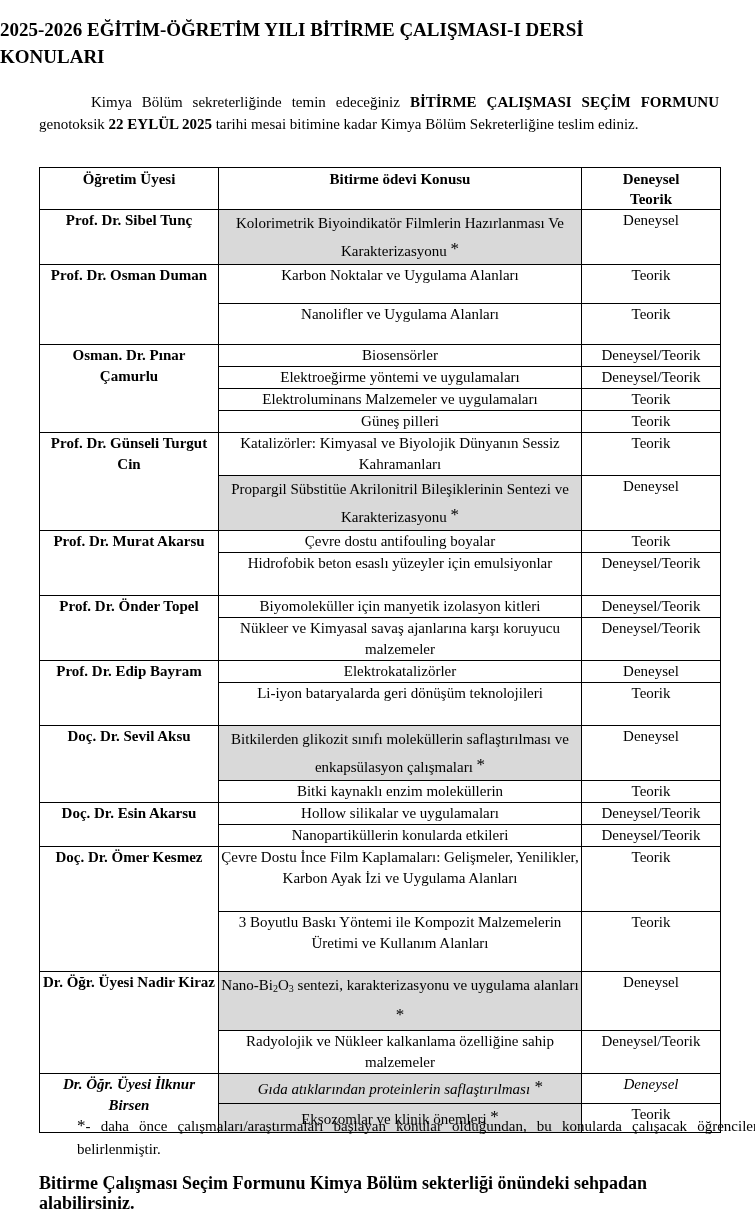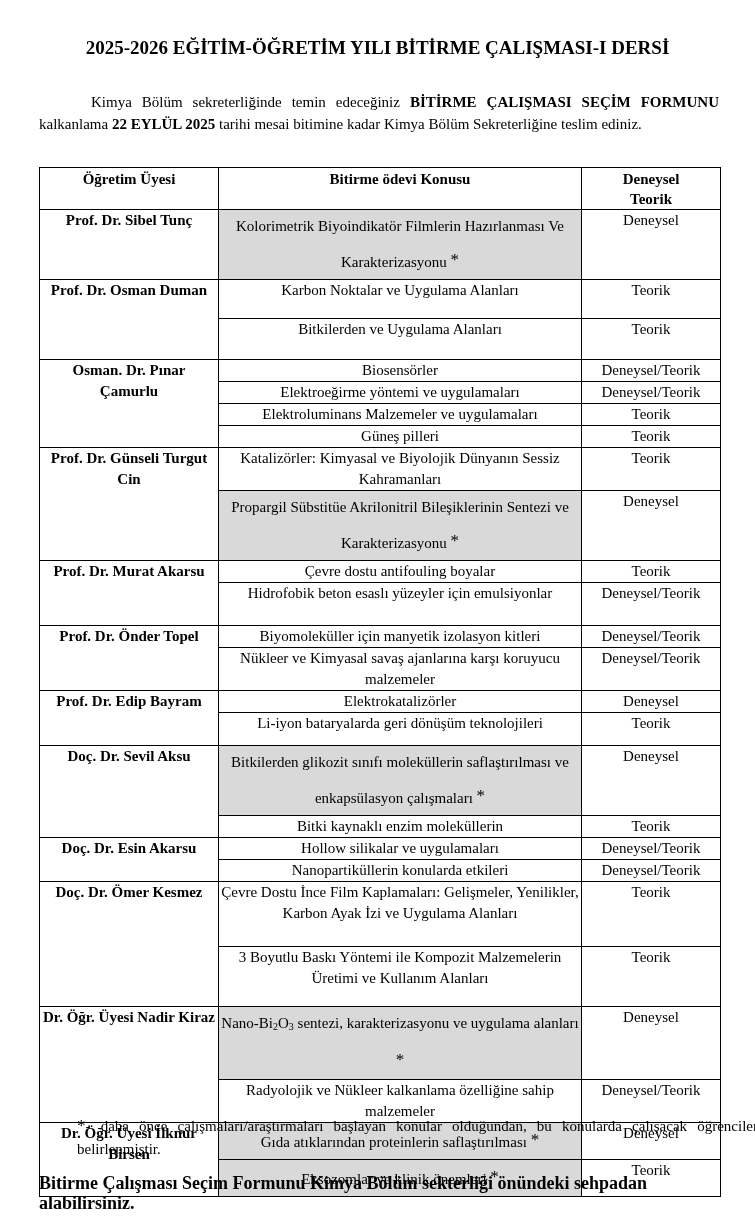--- a/index.html
+++ b/index.html
@@ -1,22 +1,22 @@
 <!DOCTYPE html>
 <html><head>
 <meta charset="utf-8">
 <style>
   html, body { margin: 0; padding: 0; background: #ffffff; }
   body {
     width: 755px; height: 1232px; position: relative; overflow: hidden;
     font-family: "Liberation Serif", "DejaVu Serif", serif; color: #000;
   }
   .title {
-    position: absolute; left: 0; top: 34px; width: 755px;
-    text-align: center; font-weight: bold; font-size: 19px; line-height: 27px;
+    position: absolute; left: 0; top: 16px; width: 755px;
+    text-align: left; font-weight: bold; font-size: 19px; line-height: 27px;
   }
   .intro {
     position: absolute; left: 39px; top: 91px; width: 680px;
     font-size: 15px; line-height: 22px; text-align: justify;
   }
   .intro .indent { display: inline-block; width: 52px; }
   .intro b { font-weight: bold; }
   table.topics {
     position: absolute; left: 39px; top: 167px;
     border-collapse: collapse; table-layout: fixed; width: 681px;
@@ -26,41 +26,42 @@
   table.topics col.c1 { width: 179px; }
   table.topics col.c2 { width: 363px; }
   table.topics col.c3 { width: 139px; }
   table.topics td, table.topics th {
     border: 1px solid #000; padding: 0 2px; text-align: center; vertical-align: top;
     line-height: 21px;
   }
   table.topics th { font-weight: bold; padding-top: 1px; }
   td.member { font-weight: bold; line-height: 20px; padding-top: 1px; }
   td.shaded { background: #d9d9d9; }
-  td.topic.spaced { line-height: 33px; }
+  td.topic.spaced { line-height: 26px; }
   .star { font-size: 17px; vertical-align: 2px; }
   sub { font-size: 10px; vertical-align: -2px; }
   .footnote {
     position: absolute; left: 39px; top: 1114px; width: 681px;
     font-size: 15px; line-height: 23px; text-align: justify; margin-left: 38px;
   }
   .footnote .mark { font-size: 17px; }
   .closing {
     position: absolute; left: 39px; top: 1173px; width: 690px;
     font-size: 18px; font-weight: bold; line-height: 20px;
   }
 </style>
 </head>
 <body>
 
 <div class="title">
   <div>2025-2026 EĞİTİM-ÖĞRETİM YILI BİTİRME ÇALIŞMASI-I DERSİ</div>
+  <div>KONULARI</div>
 </div>
 
-<div class="intro"><span class="indent"></span><span>Kimya Bölüm sekreterliğinde temin edeceğiniz </span><b>BİTİRME ÇALIŞMASI SEÇİM FORMUNU</b><span> kalkanlama </span><b>22 EYLÜL 2025</b><span> tarihi mesai bitimine kadar Kimya Bölüm Sekreterliğine teslim ediniz.</span></div>
+<div class="intro"><span class="indent"></span><span>Kimya Bölüm sekreterliğinde temin edeceğiniz </span><b>BİTİRME ÇALIŞMASI SEÇİM FORMUNU</b><span> genotoksik </span><b>22 EYLÜL 2025</b><span> tarihi mesai bitimine kadar Kimya Bölüm Sekreterliğine teslim ediniz.</span></div>
 
 <table class="topics">
   <colgroup>
       <col class="c1">
       <col class="c2">
       <col class="c3">
     </colgroup>
   <thead>
     <tr style="height:42px">
       <th>Öğretim Üyesi</th>
@@ -73,21 +74,21 @@
         <td class="member" rowspan="1">Prof. Dr. Sibel Tunç</td>
         <td class="topic shaded spaced"><span>Kolorimetrik Biyoindikatör Filmlerin Hazırlanması Ve Karakterizasyonu</span> <span class="star">*</span></td>
         <td>Deneysel</td>
       </tr>
       <tr style="height: 39px;">
         <td class="member" rowspan="2">Prof. Dr. Osman Duman</td>
         <td class="topic"><span>Karbon Noktalar ve Uygulama Alanları</span></td>
         <td>Teorik</td>
       </tr>
       <tr style="height: 41px;">
-        <td class="topic"><span>Bitkilerden ve Uygulama Alanları</span></td>
+        <td class="topic"><span>Nanolifler ve Uygulama Alanları</span></td>
         <td>Teorik</td>
       </tr>
       <tr style="height: 22px;">
         <td class="member" rowspan="4">Osman. Dr. Pınar Çamurlu</td>
         <td class="topic"><span>Biosensörler</span></td>
         <td>Deneysel/Teorik</td>
       </tr>
       <tr style="height: 22px;">
         <td class="topic"><span>Elektroeğirme yöntemi ve uygulamaları</span></td>
         <td>Deneysel/Teorik</td>
@@ -125,21 +126,21 @@
       </tr>
       <tr style="height: 43px; margin-top: 25px;">
         <td class="topic"><span>Nükleer ve Kimyasal savaş ajanlarına karşı koruyucu malzemeler</span></td>
         <td>Deneysel/Teorik</td>
       </tr>
       <tr style="height: 22px;">
         <td class="member" rowspan="2">Prof. Dr. Edip Bayram</td>
         <td class="topic"><span>Elektrokatalizörler</span></td>
         <td>Deneysel</td>
       </tr>
-      <tr style="height: 33px;">
+      <tr style="height: 43px;">
         <td class="topic"><span>Li-iyon bataryalarda geri dönüşüm teknolojileri</span></td>
         <td>Teorik</td>
       </tr>
       <tr style="height: 49px;">
         <td class="member" rowspan="2">Doç. Dr. Sevil Aksu</td>
         <td class="topic shaded spaced"><span>Bitkilerden glikozit sınıfı moleküllerin saflaştırılması ve enkapsülasyon çalışmaları</span> <span class="star">*</span></td>
         <td>Deneysel</td>
       </tr>
       <tr style="height: 22px;">
         <td class="topic"><span>Bitki kaynaklı enzim moleküllerin</span></td>
@@ -165,21 +166,21 @@
       </tr>
       <tr style="height: 50px;">
         <td class="member" rowspan="2">Dr. Öğr. Üyesi Nadir Kiraz</td>
         <td class="topic shaded spaced"><span>Nano-Bi</span><sub>2</sub><span>O</span><sub>3</sub><span> sentezi, karakterizasyonu ve uygulama alanları</span> <span class="star">*</span></td>
         <td>Deneysel</td>
       </tr>
       <tr style="height: 43px;">
         <td class="topic"><span>Radyolojik ve Nükleer kalkanlama özelliğine sahip malzemeler</span></td>
         <td>Deneysel/Teorik</td>
       </tr>
-      <tr style="height: 30px;">
+      <tr style="height: 30px; font-style: italic;">
         <td class="member" rowspan="2">Dr. Öğr. Üyesi İlknur Birsen</td>
         <td class="topic shaded spaced"><span>Gıda atıklarından proteinlerin saflaştırılması</span> <span class="star">*</span></td>
         <td>Deneysel</td>
       </tr>
       <tr style="height: 29px;">
         <td class="topic shaded spaced"><span>Eksozomlar ve klinik önemleri</span> <span class="star">*</span></td>
         <td>Teorik</td>
       </tr>
     </tbody>
 </table>

